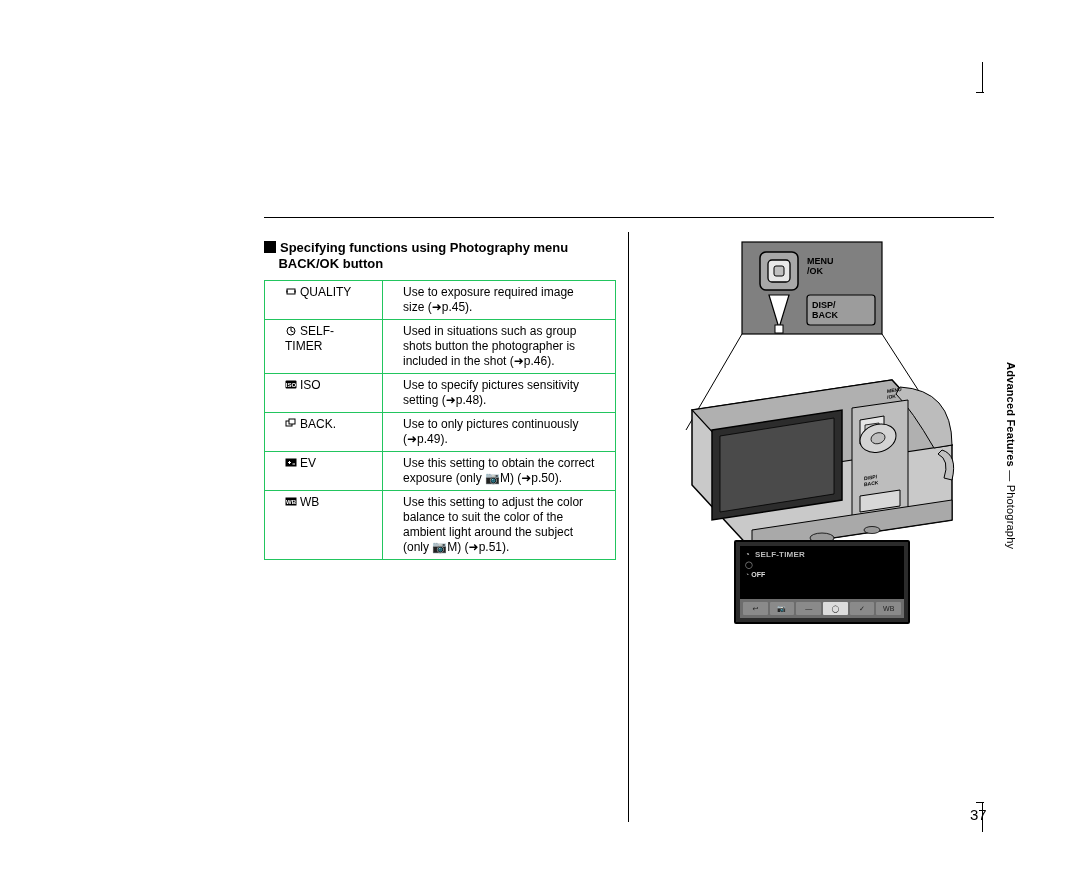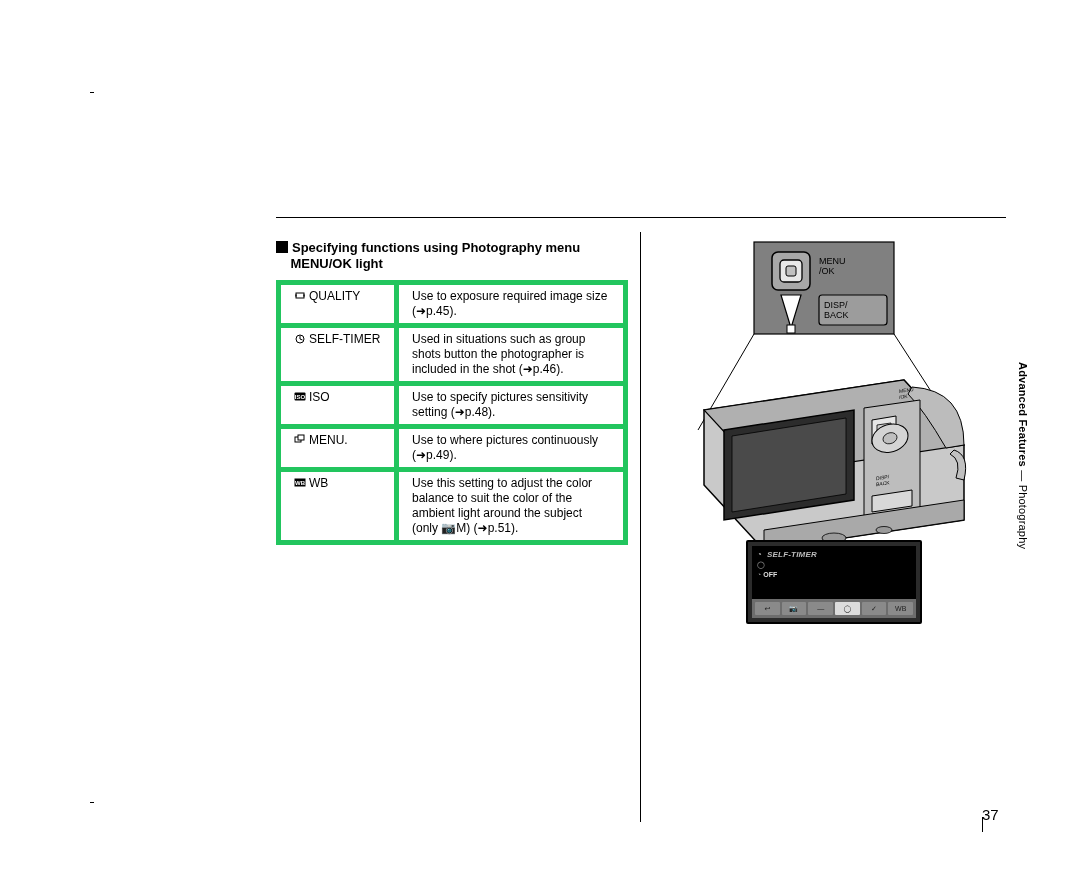--- a/index.html
+++ b/index.html
@@ -1,57 +1,57 @@
 <!DOCTYPE html>
 <html><head>
 <meta charset="utf-8">
 <style>
   * { box-sizing: border-box; margin: 0; padding: 0; }
   html, body { width: 1080px; height: 896px; background: #fff; font-family: Arial, Helvetica, sans-serif; color: #000; }
   .page {
     position: absolute;
-    left: 94px; top: 62px;
+    left: 82px; top: 62px;
     width: 894px; height: 755px;
     background: #fff;
   }
   
   .crop { position: absolute; background: #000; }
   .crop.tl-h { left: 90px; top: 92px; width: 30px; height: 1px; }
   .crop.bl-h { left: 90px; top: 802px; width: 30px; height: 1px; }
   .crop.tr-h { left: 962px; top: 92px; width: 22px; height: 1px; }
   .crop.tr-v { left: 982px; top: 62px; width: 1px; height: 30px; }
   .crop.br-h { left: 962px; top: 802px; width: 22px; height: 1px; }
   .crop.br-v { left: 982px; top: 802px; width: 1px; height: 30px; }
 
   .rule-top { position: absolute; left: 182px; top: 155px; width: 730px; height: 1px; background:#000; }
   .divider  { position: absolute; left: 546px; top: 170px; width: 1px; height: 590px; background:#000; }
 
   .heading { position:absolute; left:182px; top:178px; width:350px; font-size:13px; font-weight:bold; line-height:16px; }
   .heading .sq { display:inline-block; width:12px; height:12px; background:#000; vertical-align:-1px; margin-right:4px; }
 
   table.menu { position:absolute; left:182px; top:218px; width:352px; border-collapse:collapse; font-size:12px; line-height:15px; }
-  table.menu td { border:5px solid #22c55e; padding:4px 13px; vertical-align:top; }
+  table.menu td { border:1px solid #22c55e; padding:4px 20px; vertical-align:top; }
   table.menu td.label { width:118px; }
   .mi { display:inline-block; width:12px; height:11px; vertical-align:-1px; margin-right:3px; }
   .mi svg { width:12px; height:11px; display:block; }
 
-  .right { position:absolute; left:570px; top:178px; width:340px; height:340px; }
+  .right { position:absolute; left:570px; top:178px; width:340px; height:340px;font-weight:bold; }
   .right svg { width:340px; height:340px; }
 
   .menu-shot {
     position:absolute; left:652px; top:478px; width:176px;
   }
   .menu-shot .bezel {
     border:2px solid #000; background:#2b2b2b; padding:4px; border-radius:2px;
   }
   .menu-shot .screen {
     background:#000; color:#aaa; font-size:8px; font-weight:bold; padding:4px 5px 20px 5px;
     position:relative; height:52px;
   }
-  .menu-shot .screen .title-row { color:#bbb; letter-spacing:0.2px;font-style:italic; }
+  .menu-shot .screen .title-row { color:#bbb; letter-spacing:0.2px; }
   .menu-shot .screen .opt { margin-top:2px; color:#777; font-size:7px; }
   .menu-shot .tabs {
     display:flex; gap:2px; background:#6d6d6d; padding:3px 3px; border-top:1px solid #000;
   }
   .menu-shot .tabs .tab {
     flex:1; height:13px; background:#8a8a8a; border-radius:1px; display:flex; align-items:center; justify-content:center;
     font-size:7px; color:#222;
   }
   .menu-shot .tabs .tab.on { background:#dcdcdc; }
 
@@ -73,21 +73,21 @@
 <div class="crop br-h"></div>
 <div class="crop br-v"></div>
 
 <div class="page">
 
   <div class="rule-top"></div>
   <div class="divider"></div>
 
   <div class="heading">
     <span class="sq"></span><span>Specifying functions using Photography menu</span><br>
-    &nbsp;&nbsp;&nbsp;&nbsp;<span>MENU/OK light</span>
+    &nbsp;&nbsp;&nbsp;&nbsp;<span>BACK/OK button</span>
   </div>
 
   <table class="menu">
     <tbody>
         <tr>
       <td class="label"><span class="mi"><svg viewBox="0 0 12 11">
                 <rect x="2" y="3" width="8" height="5" fill="none" stroke="#000" stroke-width="1"></rect>
                 <path d="M1 5 L3 5 M9 5 L11 5 M1 6 L3 6 M9 6 L11 6" stroke="#000" stroke-width="0.8"></path>
               </svg></span><span>QUALITY</span></td>
       <td>Use to exposure required image size (➜p.45).</td>
@@ -103,22 +103,30 @@
       <td class="label"><span class="mi"><svg viewBox="0 0 12 11">
                 <rect x="0.5" y="1.5" width="11" height="8" rx="1" fill="#000"></rect>
                 <text x="6" y="8" text-anchor="middle" font-size="6" font-family="Arial" fill="#fff" font-weight="bold">ISO</text>
               </svg></span><span>ISO</span></td>
       <td>Use to specify pictures sensitivity setting (➜p.48).</td>
     </tr>
     <tr>
       <td class="label"><span class="mi"><svg viewBox="0 0 12 11">
                 <rect x="1" y="3" width="6" height="5" fill="none" stroke="#000" stroke-width="1"></rect>
                 <rect x="4" y="1" width="6" height="5" fill="#fff" stroke="#000" stroke-width="1"></rect>
-              </svg></span><span>MENU.</span></td>
-      <td>Use to where pictures continuously (➜p.49).</td>
+              </svg></span><span>BACK.</span></td>
+      <td>Use to only pictures continuously (➜p.49).</td>
+    </tr>
+    <tr>
+      <td class="label"><span class="mi"><svg viewBox="0 0 12 11">
+                <rect x="0.5" y="1.5" width="11" height="8" fill="#000"></rect>
+                <path d="M3 5.5 H6 M4.5 4 V7" stroke="#fff" stroke-width="1"></path>
+                <path d="M7.5 7 H10" stroke="#fff" stroke-width="1"></path>
+              </svg></span><span>EV</span></td>
+      <td>Use this setting to obtain the correct exposure (only 📷M) (➜p.50).</td>
     </tr>
     <tr>
       <td class="label"><span class="mi"><svg viewBox="0 0 12 11">
                 <rect x="0.5" y="1.5" width="11" height="8" fill="#000"></rect>
                 <text x="6" y="8" text-anchor="middle" font-size="6" font-family="Arial" fill="#fff" font-weight="bold">WB</text>
               </svg></span><span>WB</span></td>
       <td>Use this setting to adjust the color balance to suit the color of the ambient light around the subject (only 📷M) (➜p.51).</td>
     </tr>
   </tbody>
     </table>

